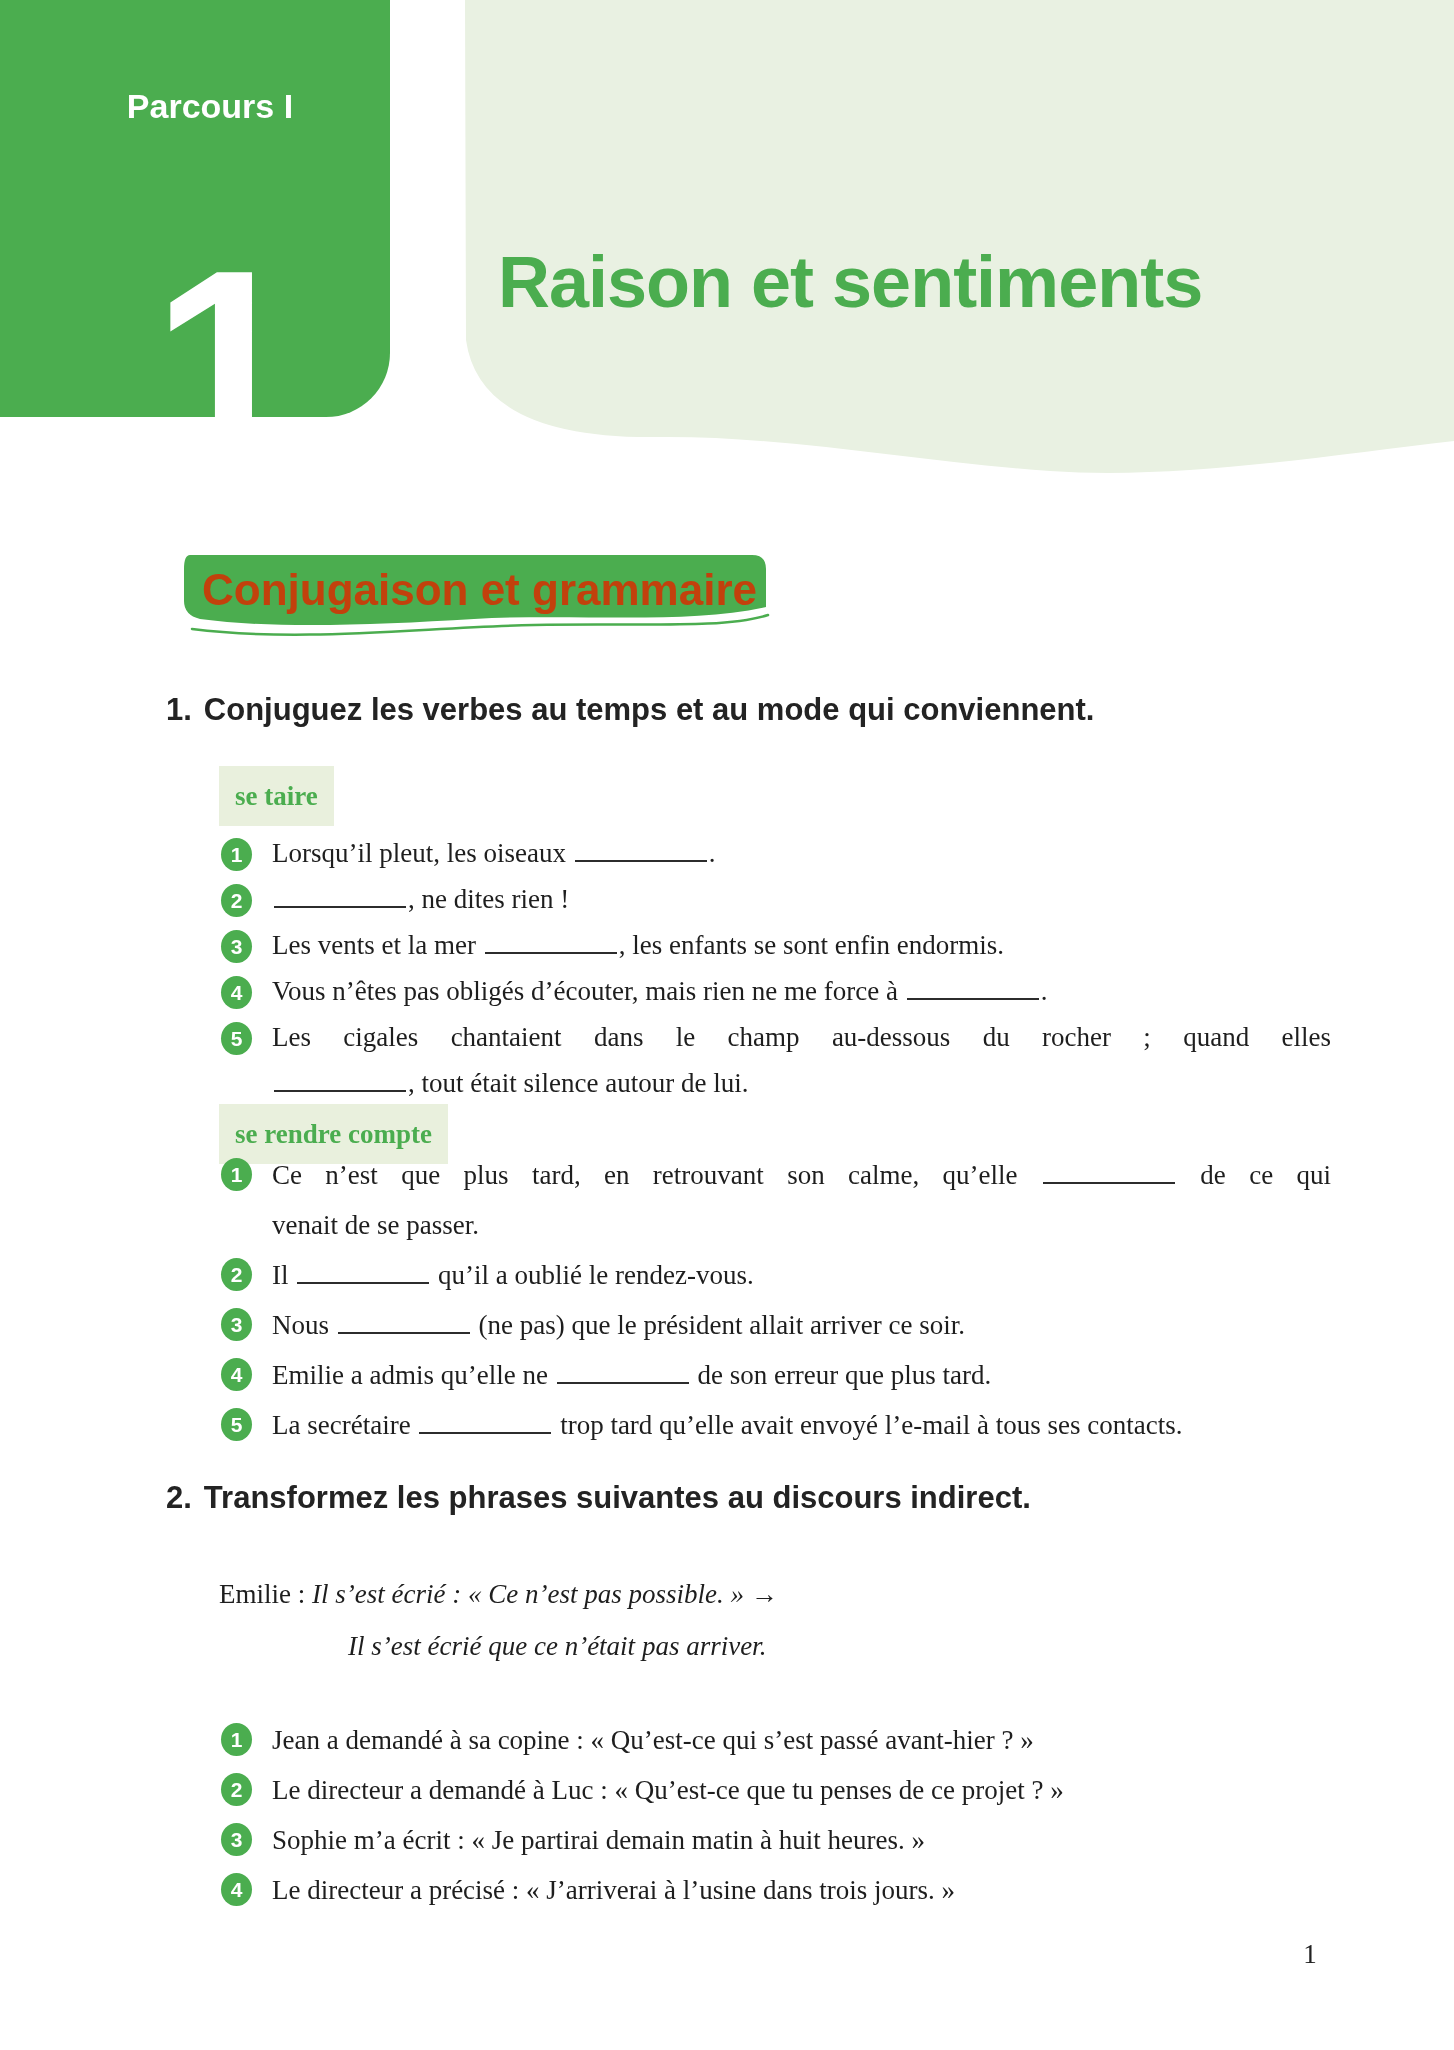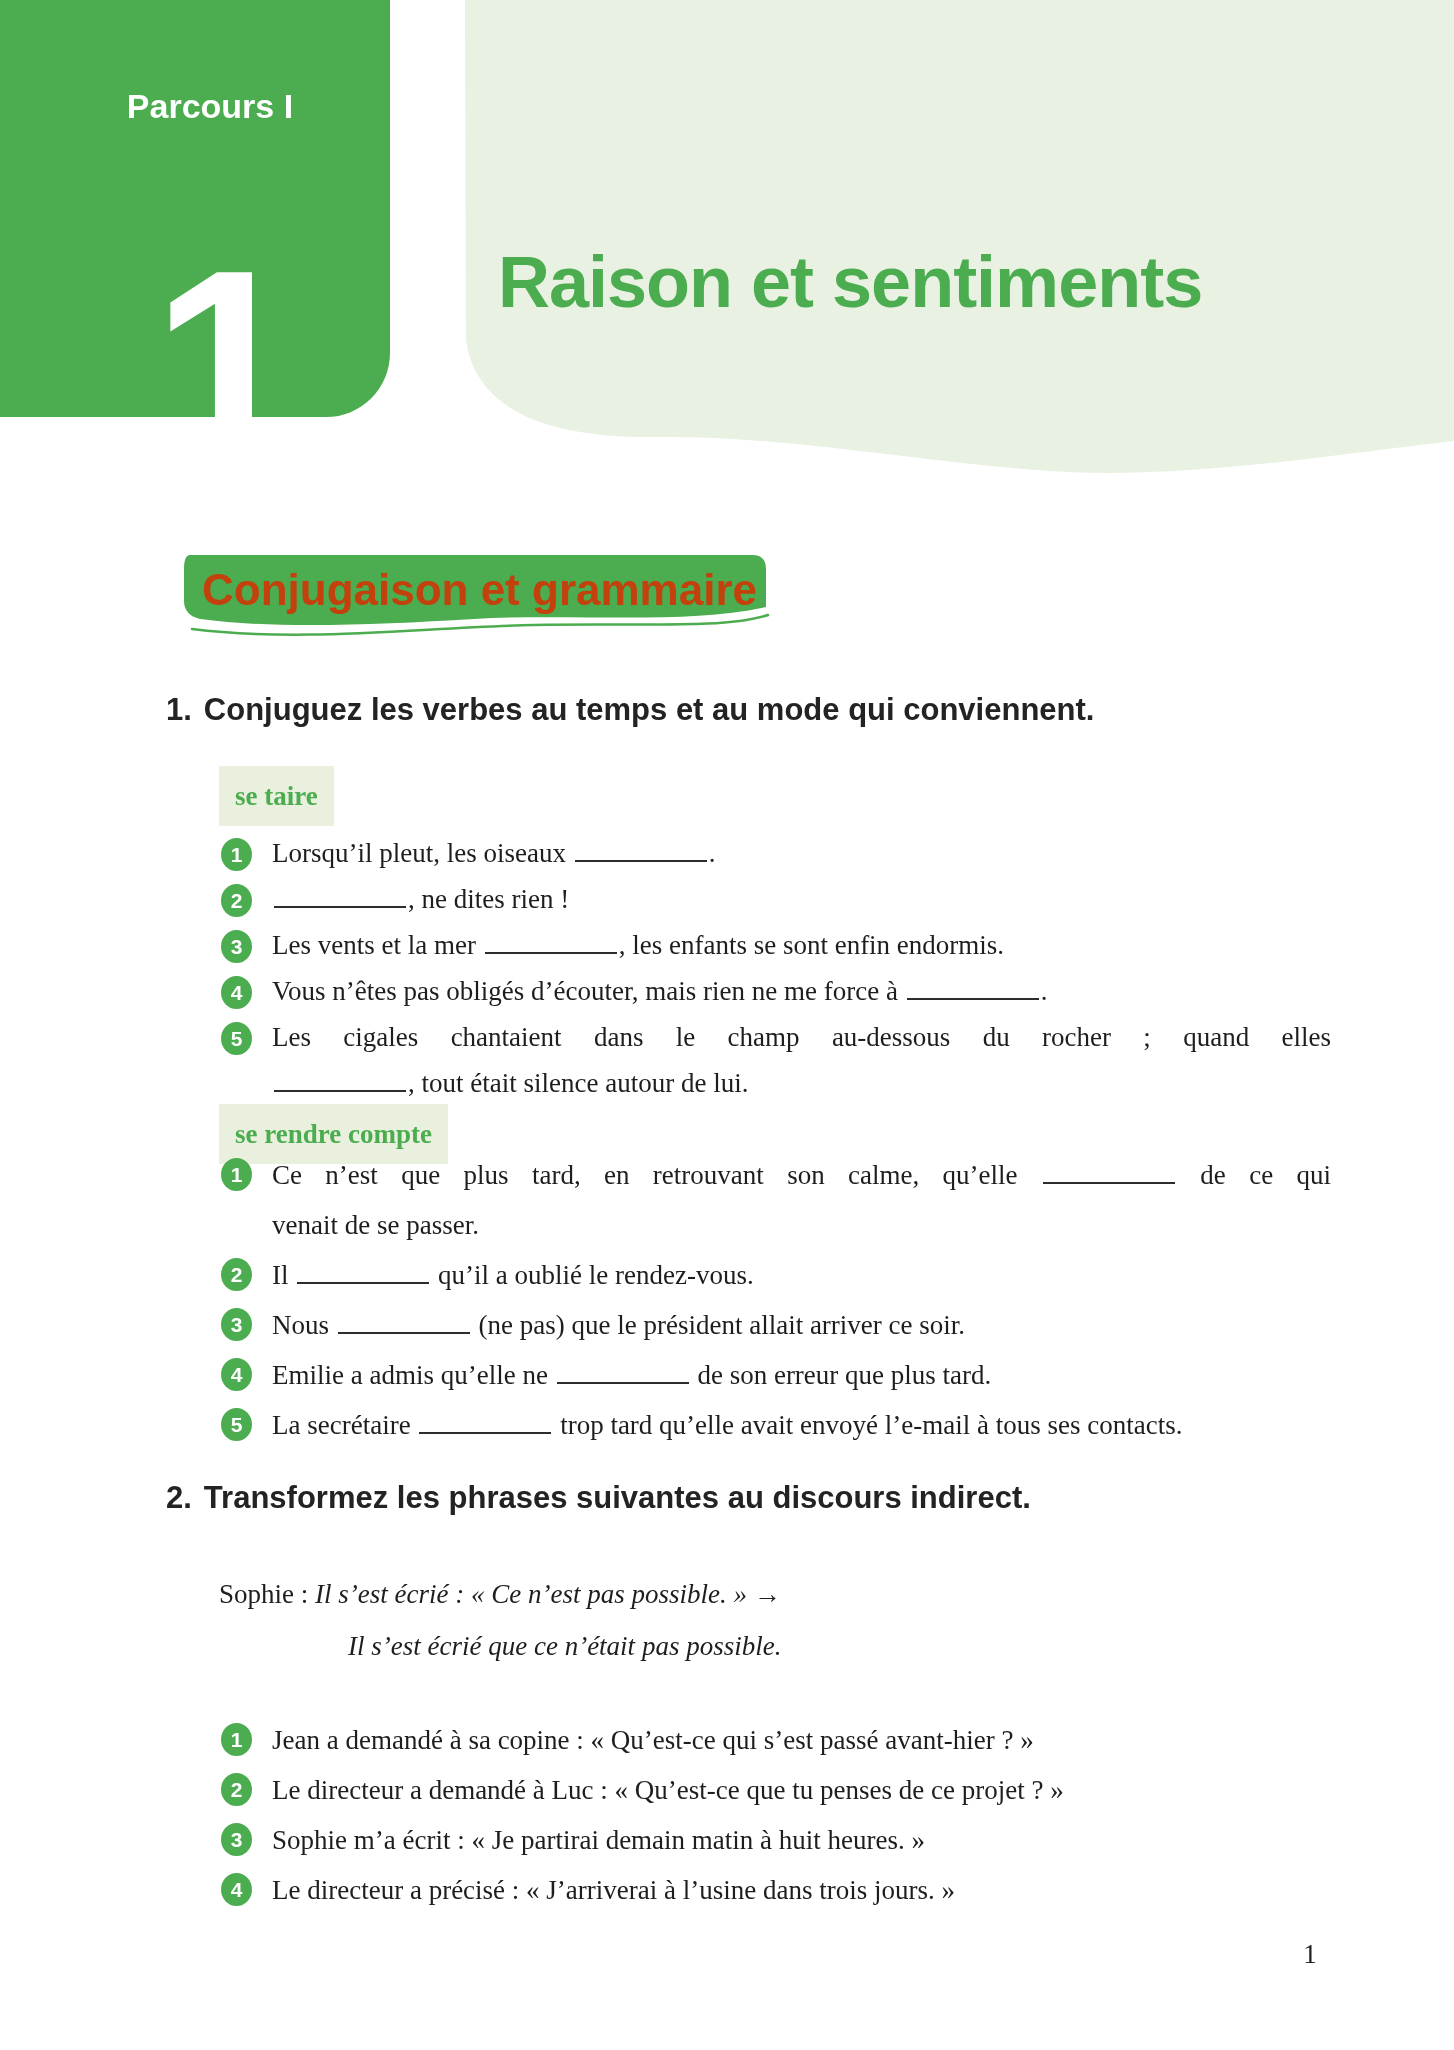--- a/index.html
+++ b/index.html
@@ -132,24 +132,24 @@
         <div class="line"><span>La secrétaire </span><span class="blank" style="width: 132px;"></span><span> trop tard qu’elle avait envoyé l’e-mail à tous ses contacts.</span></div>
       </div>
     </div>
 
   <div class="h-ex" style="top:1478px">
     <span class="num">2.</span><span>Transformez les phrases suivantes au discours indirect.</span>
   </div>
 
   <div class="example">
     <div class="line">
-      <span>Sophie :</span>
+      <span>Emilie :</span>
       <span class="ital">Il s’est écrié : « Ce n’est pas possible. » →</span>
     </div>
-    <div class="line ex-indent ital">Il s’est écrié que ce n’était pas possible.</div>
+    <div class="line ex-indent ital">Il s’est écrié que ce n’était pas arriver.</div>
   </div>
 
   <div class="items" id="list-2" style="top:1715px">
       <div class="item">
         <span class="numb">1</span>
         <div class="line"><span>Jean a demandé à sa copine : « Qu’est-ce qui s’est passé avant-hier ? »</span></div>
       </div>
       <div class="item">
         <span class="numb">2</span>
         <div class="line"><span>Le directeur a demandé à Luc : « Qu’est-ce que tu penses de ce projet ? »</span></div>

